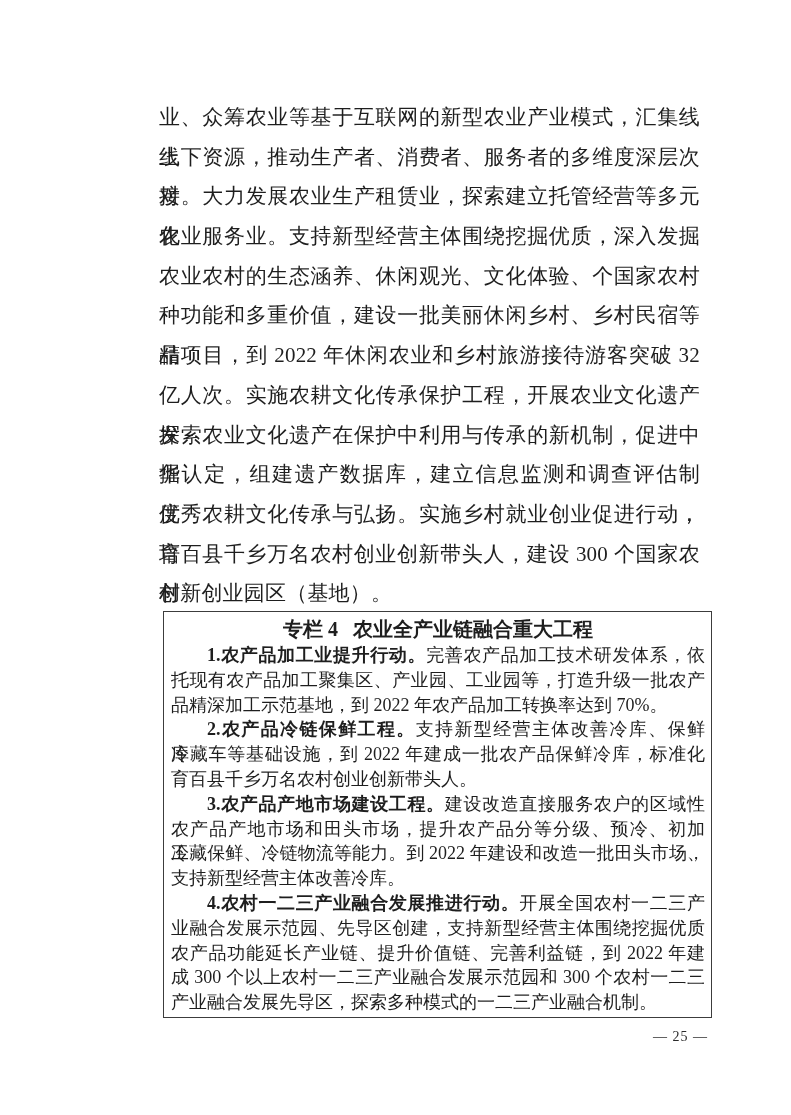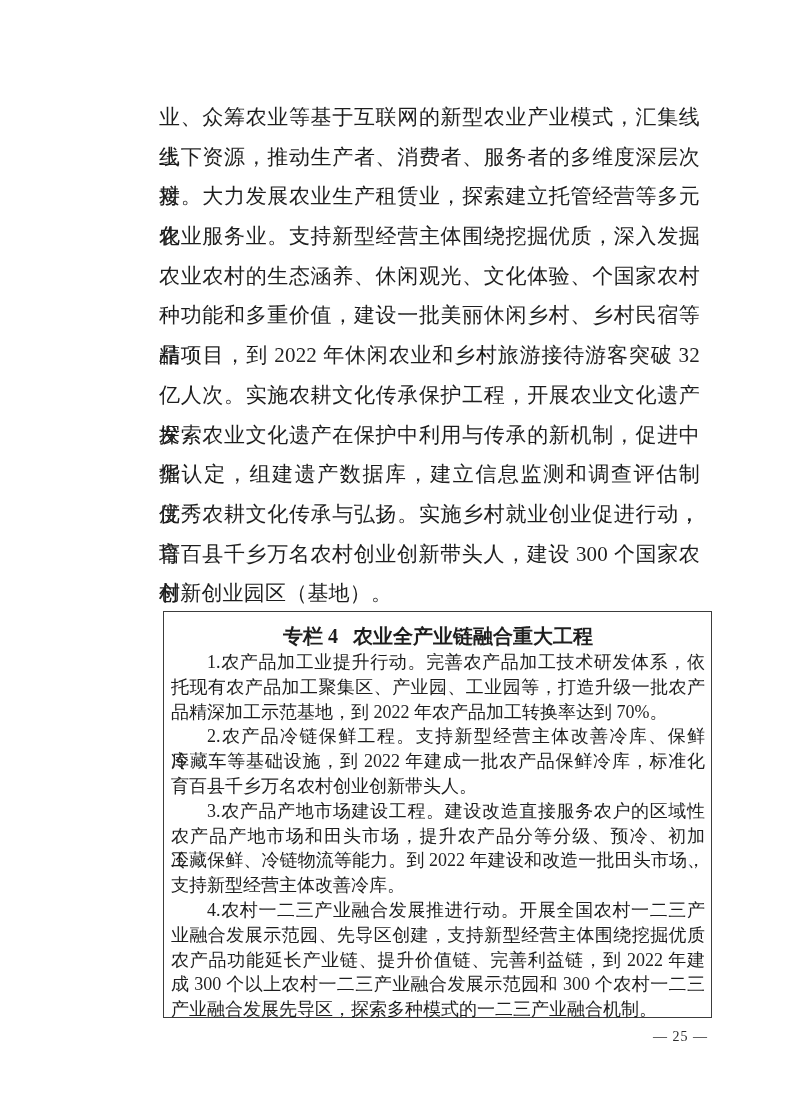--- a/index.html
+++ b/index.html
@@ -37,21 +37,21 @@
   }
   
   .panel {
     position: absolute;
     left: 119px;
     top: 611px;
     width: 549px;
     height: 407px;
     box-sizing: border-box;
     border: 1.5px solid #3c3c3c;
-    padding: 10px 6px 0 7px;
+    padding: 3px 6px 0 7px;
   }
   .panel-title {
     text-align: center;
     font-weight: bold;
     font-size: 20px;
     line-height: 28px;
     white-space: nowrap;
   }
   .pt-label {
     margin-right: 15px;
@@ -63,21 +63,21 @@
     text-align: justify;
     text-align-last: justify;
   }
   .p-line.first {
     text-indent: 36px;
   }
   .p-line.last {
     text-align-last: left;
   }
   .p-line b {
-    font-weight: normal;
+    font-weight: bold;
   }
   
   .page-number {
     position: absolute;
     top: 1026px;
     right: 120px;
     font-size: 14px;
     line-height: 22px;
     letter-spacing: 1px;
     color: #2a2a2a;

